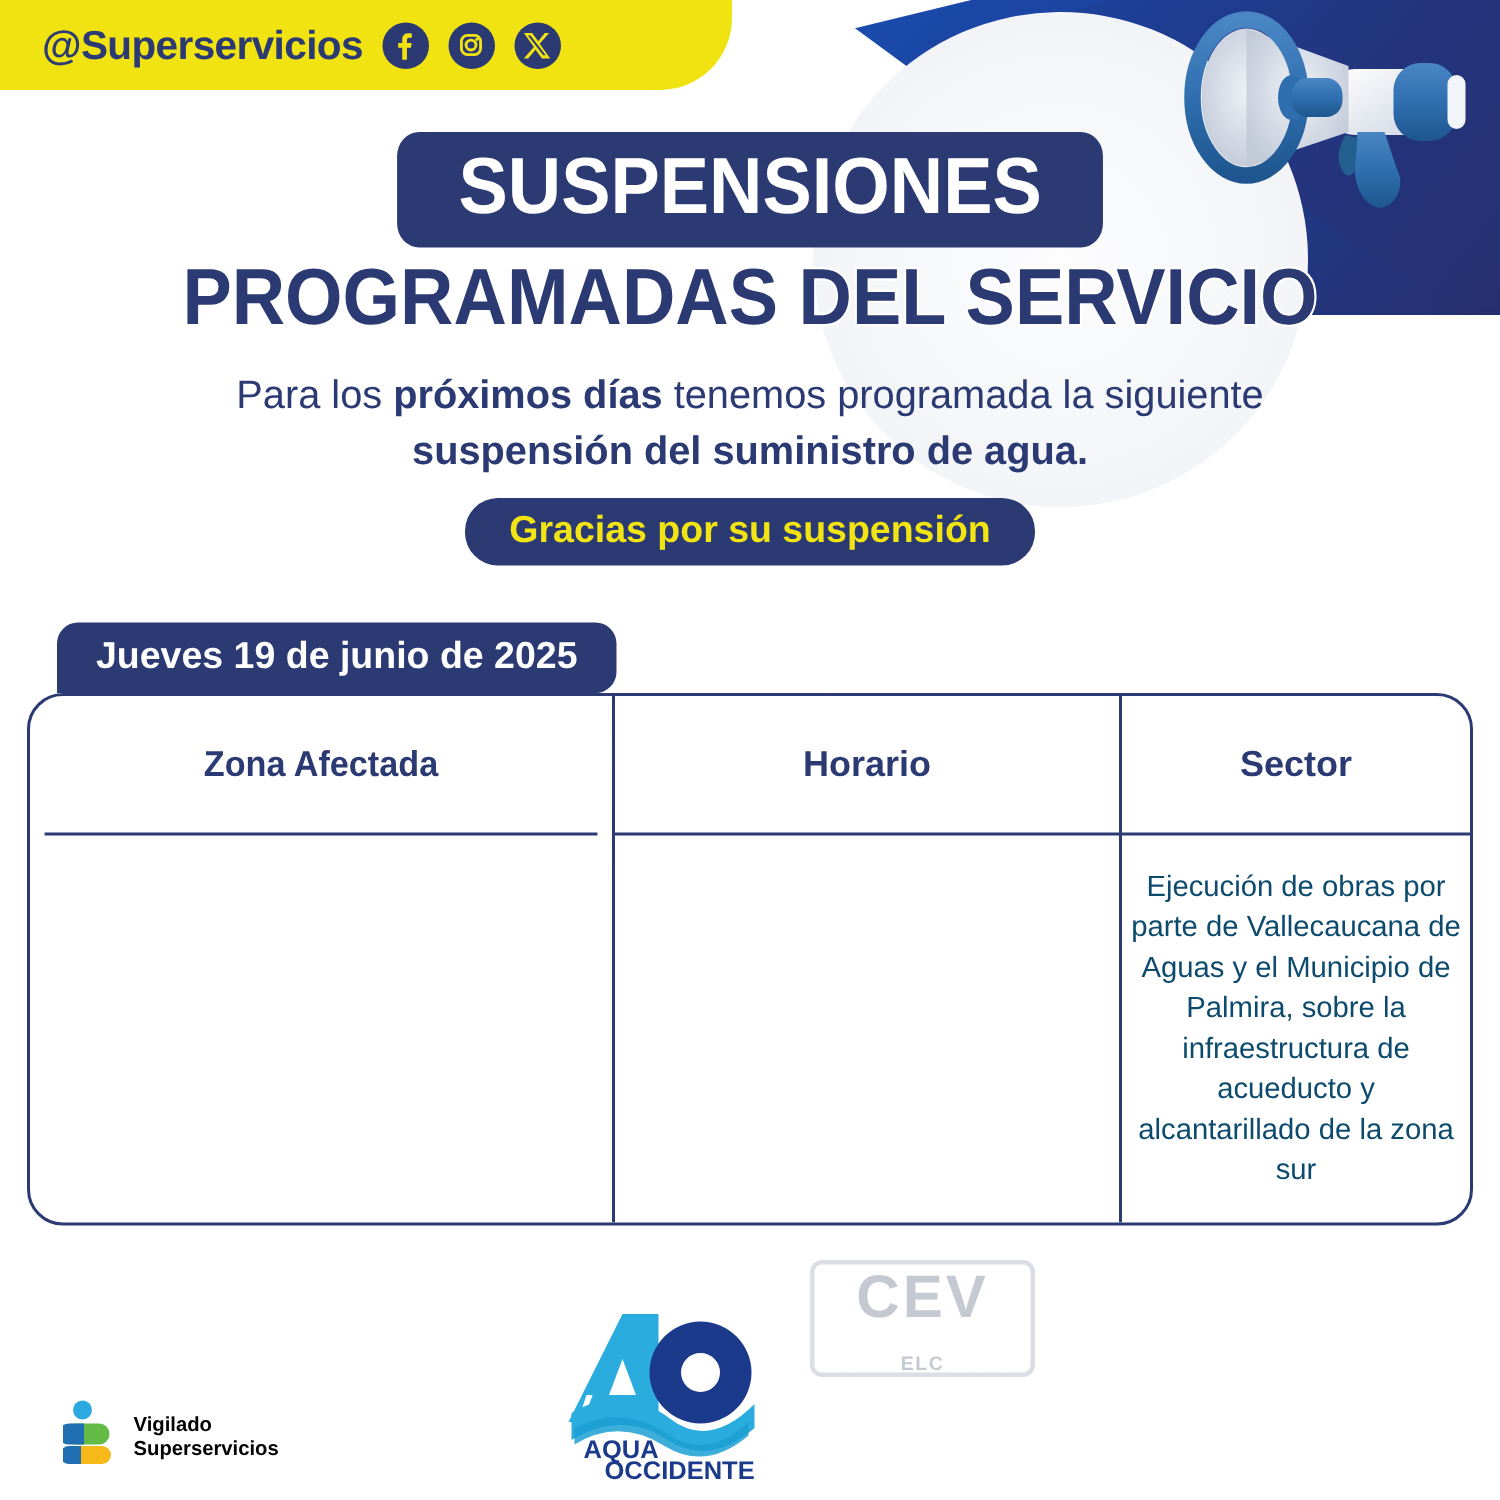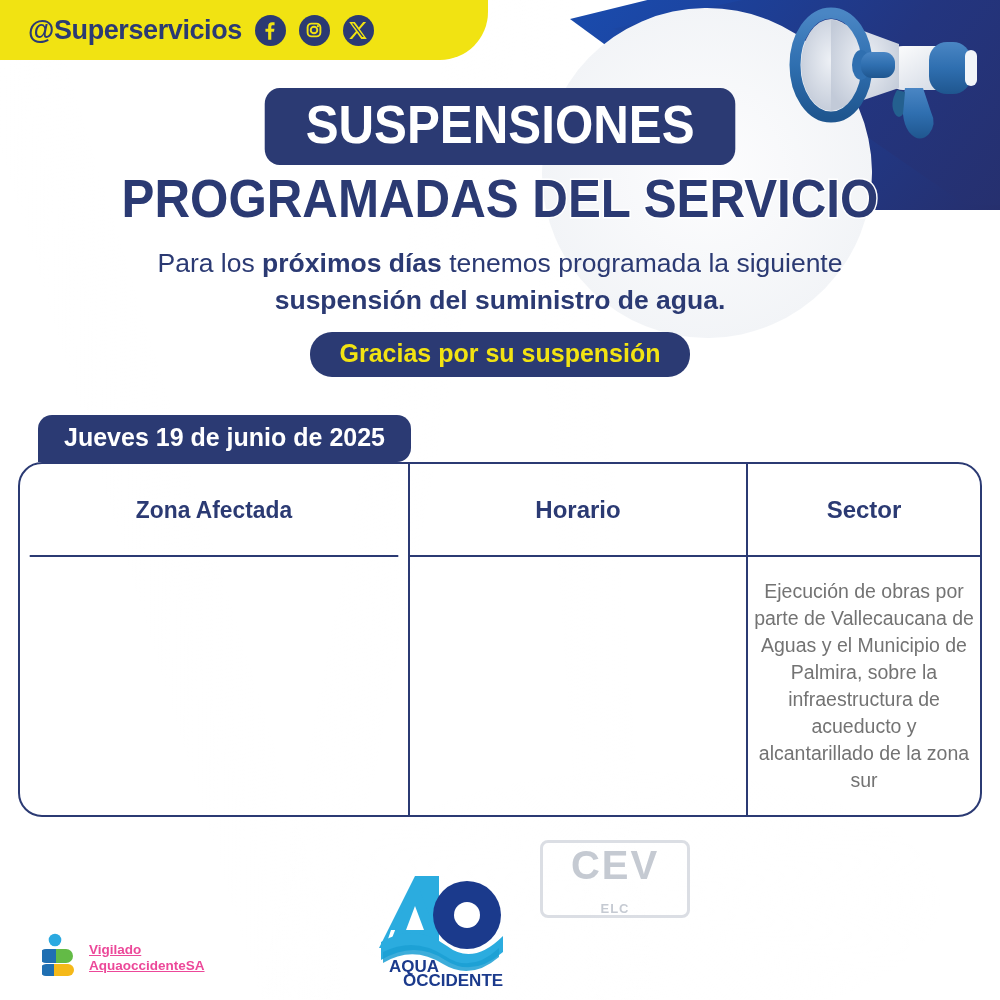--- a/index.html
+++ b/index.html
@@ -214,33 +214,33 @@
     font-size: 24px;
     border-bottom: 2px solid #2b3a73;
     background: rgba(255,255,255,0.30);
   }
   .head.wide { transform: scaleX(.95); }
   .cell {
     flex: 1;
     display: flex; flex-direction: column;
     align-items: center; justify-content: center;
     text-align: center;
-    color: #737373;
+    color: #0c4a6e;
     padding: 10px 4px;
   }
   .cell .big { font-size: 22.5px; line-height: 1.3; }
   .cell .small { font-size: 13px; margin-top: 4px; }
   .cell .sched { font-size: 21.5px; line-height: 1.42; }
   .cell .reason { font-size: 19.5px; line-height: 1.38; }
 
   
   #ao-logo { position: absolute; left: 375px; top: 872px; width: 140px; height: 115px; z-index: 5; }
   #ss-logo { position: absolute; left: 42px; top: 932px; width: 175px; height: 52px; z-index: 5;
              display:flex; align-items:center; gap:9px; }
-  #ss-text { color:#ec4899; font-size:13.5px; font-weight:bold; line-height:1.22;text-decoration:underline; }
+  #ss-text { color:#000000; font-size:13.5px; font-weight:bold; line-height:1.22; }
 </style>
 </head>
 <body>
 
 <div id="bg-photo"></div>
 <div id="bg-streaks"></div>
 <div id="bg-plate">
   <span>CEV</span>
   <small>ELC</small>
 </div>
@@ -358,15 +358,15 @@
 <div id="ss-logo">
   <svg width="38" height="50" viewBox="0 0 38 50">
     <circle cx="13" cy="7" r="6.3" fill="#2ba9e0"></circle>
     <path d="M7 16 h17 a7 7 0 0 1 0 14 h-17 z" fill="#63bb46"></path>
     <path d="M4 16 h10 v14 h-10 a5 5 0 0 1 0 -14 z" fill="#1f6fb2"></path>
     <path d="M4 31 h13 v12 h-13 a4 4 0 0 1 0 -12 z" fill="#1f6fb2"></path>
     <path d="M12 31 h14 a6 6 0 0 1 0 12 h-14 z" fill="#f5b919"></path>
   </svg>
   <div id="ss-text">
     <div>Vigilado</div>
-    <div>AquaoccidenteSA</div>
+    <div>Superservicios</div>
   </div>
 </div>
 
 </body></html>

